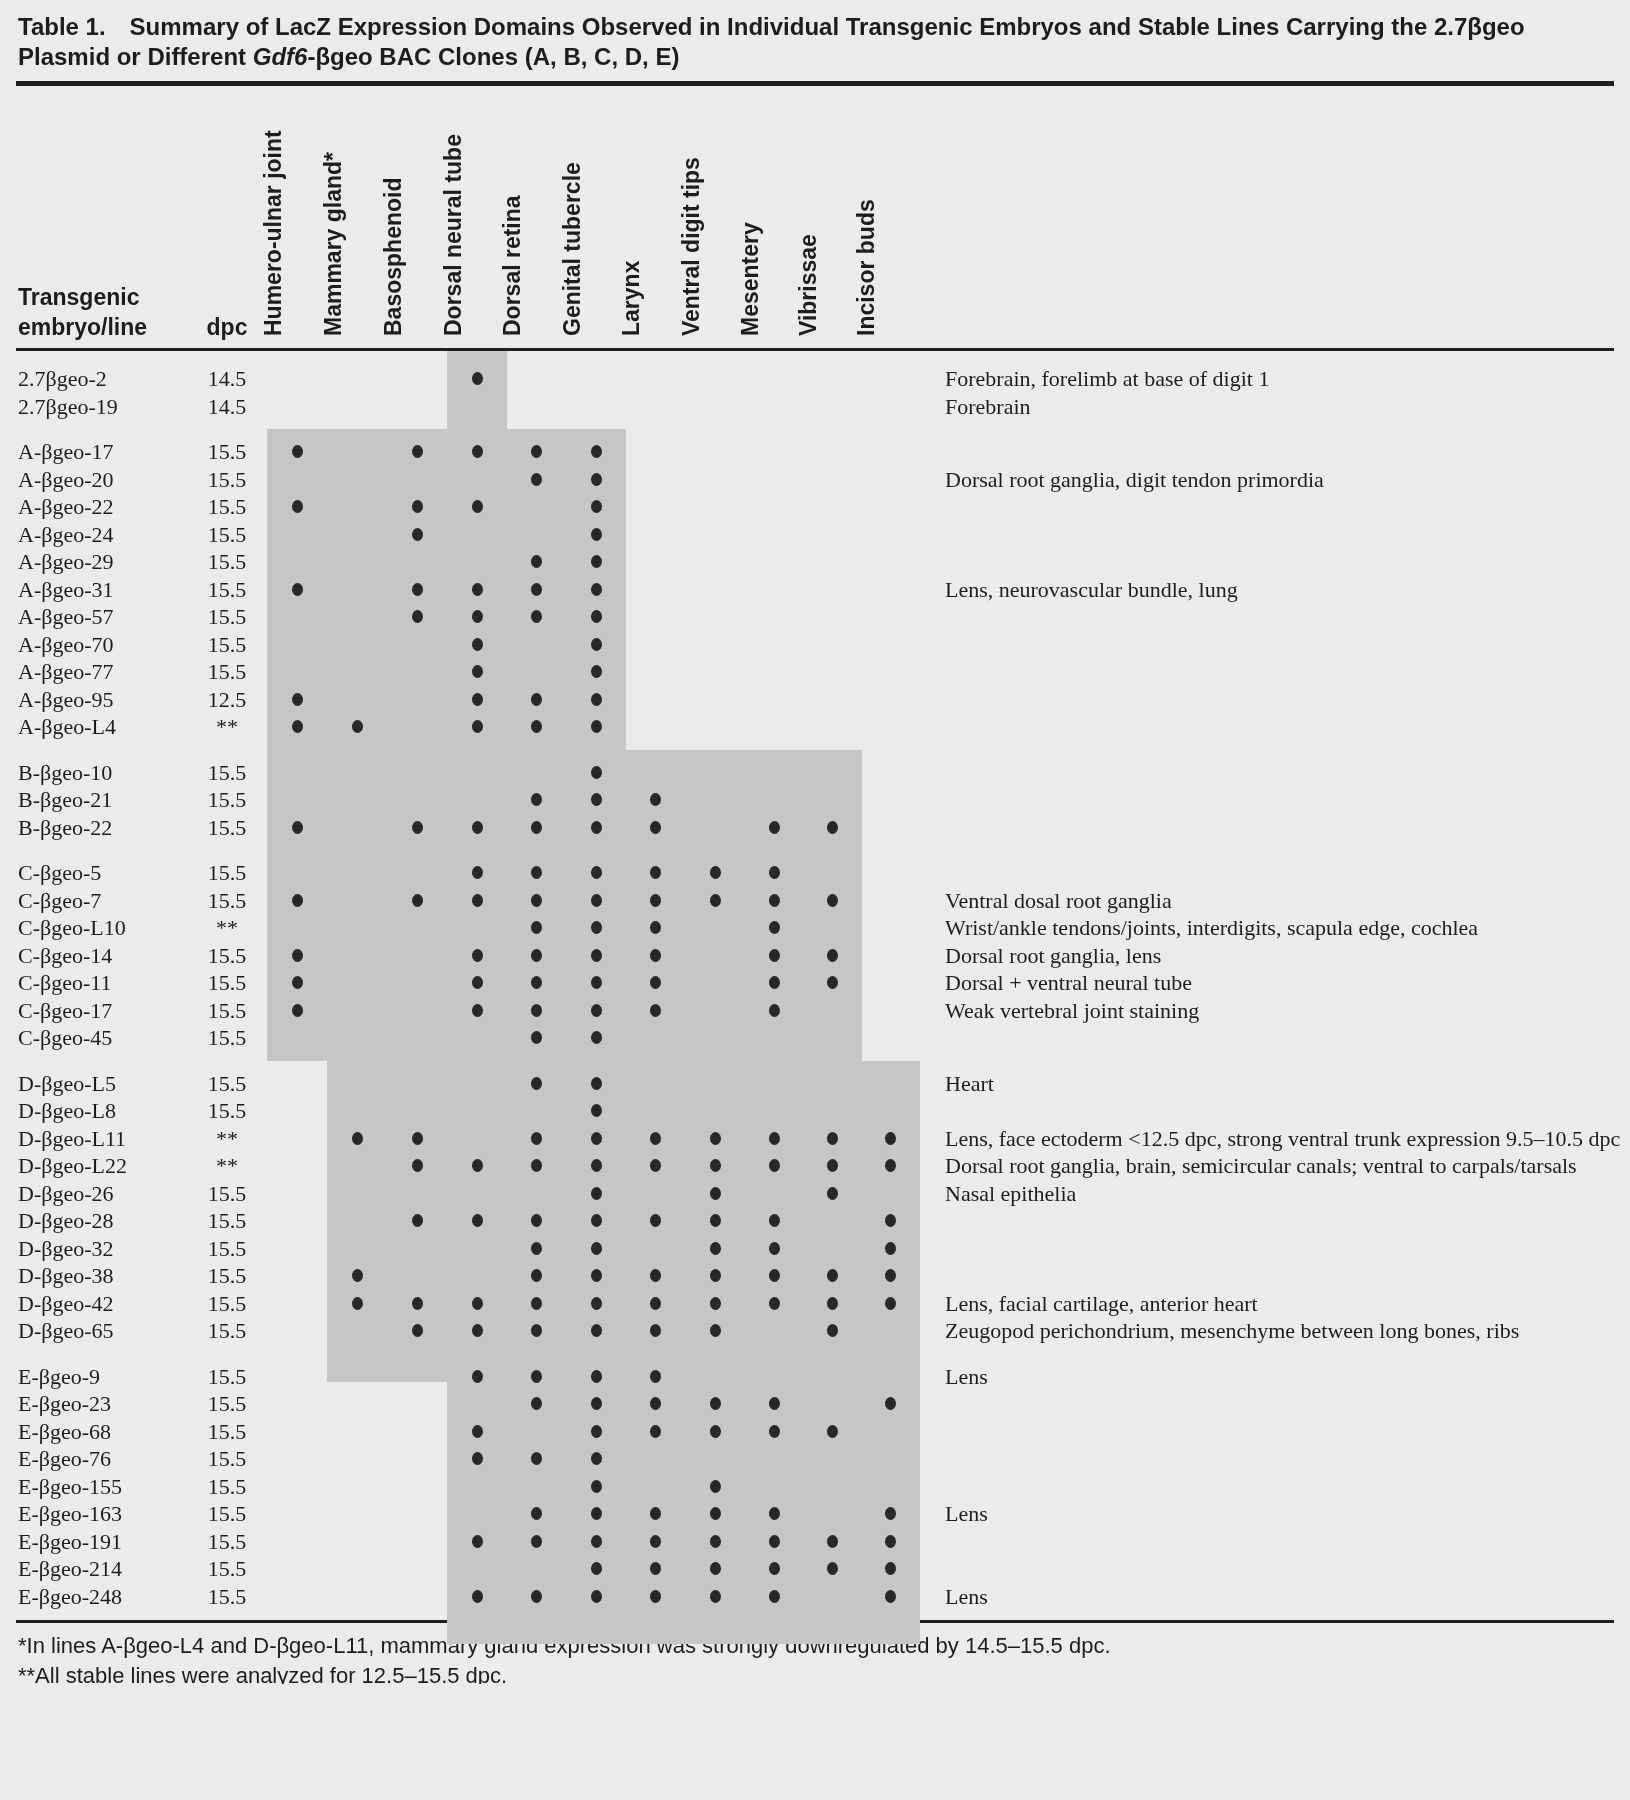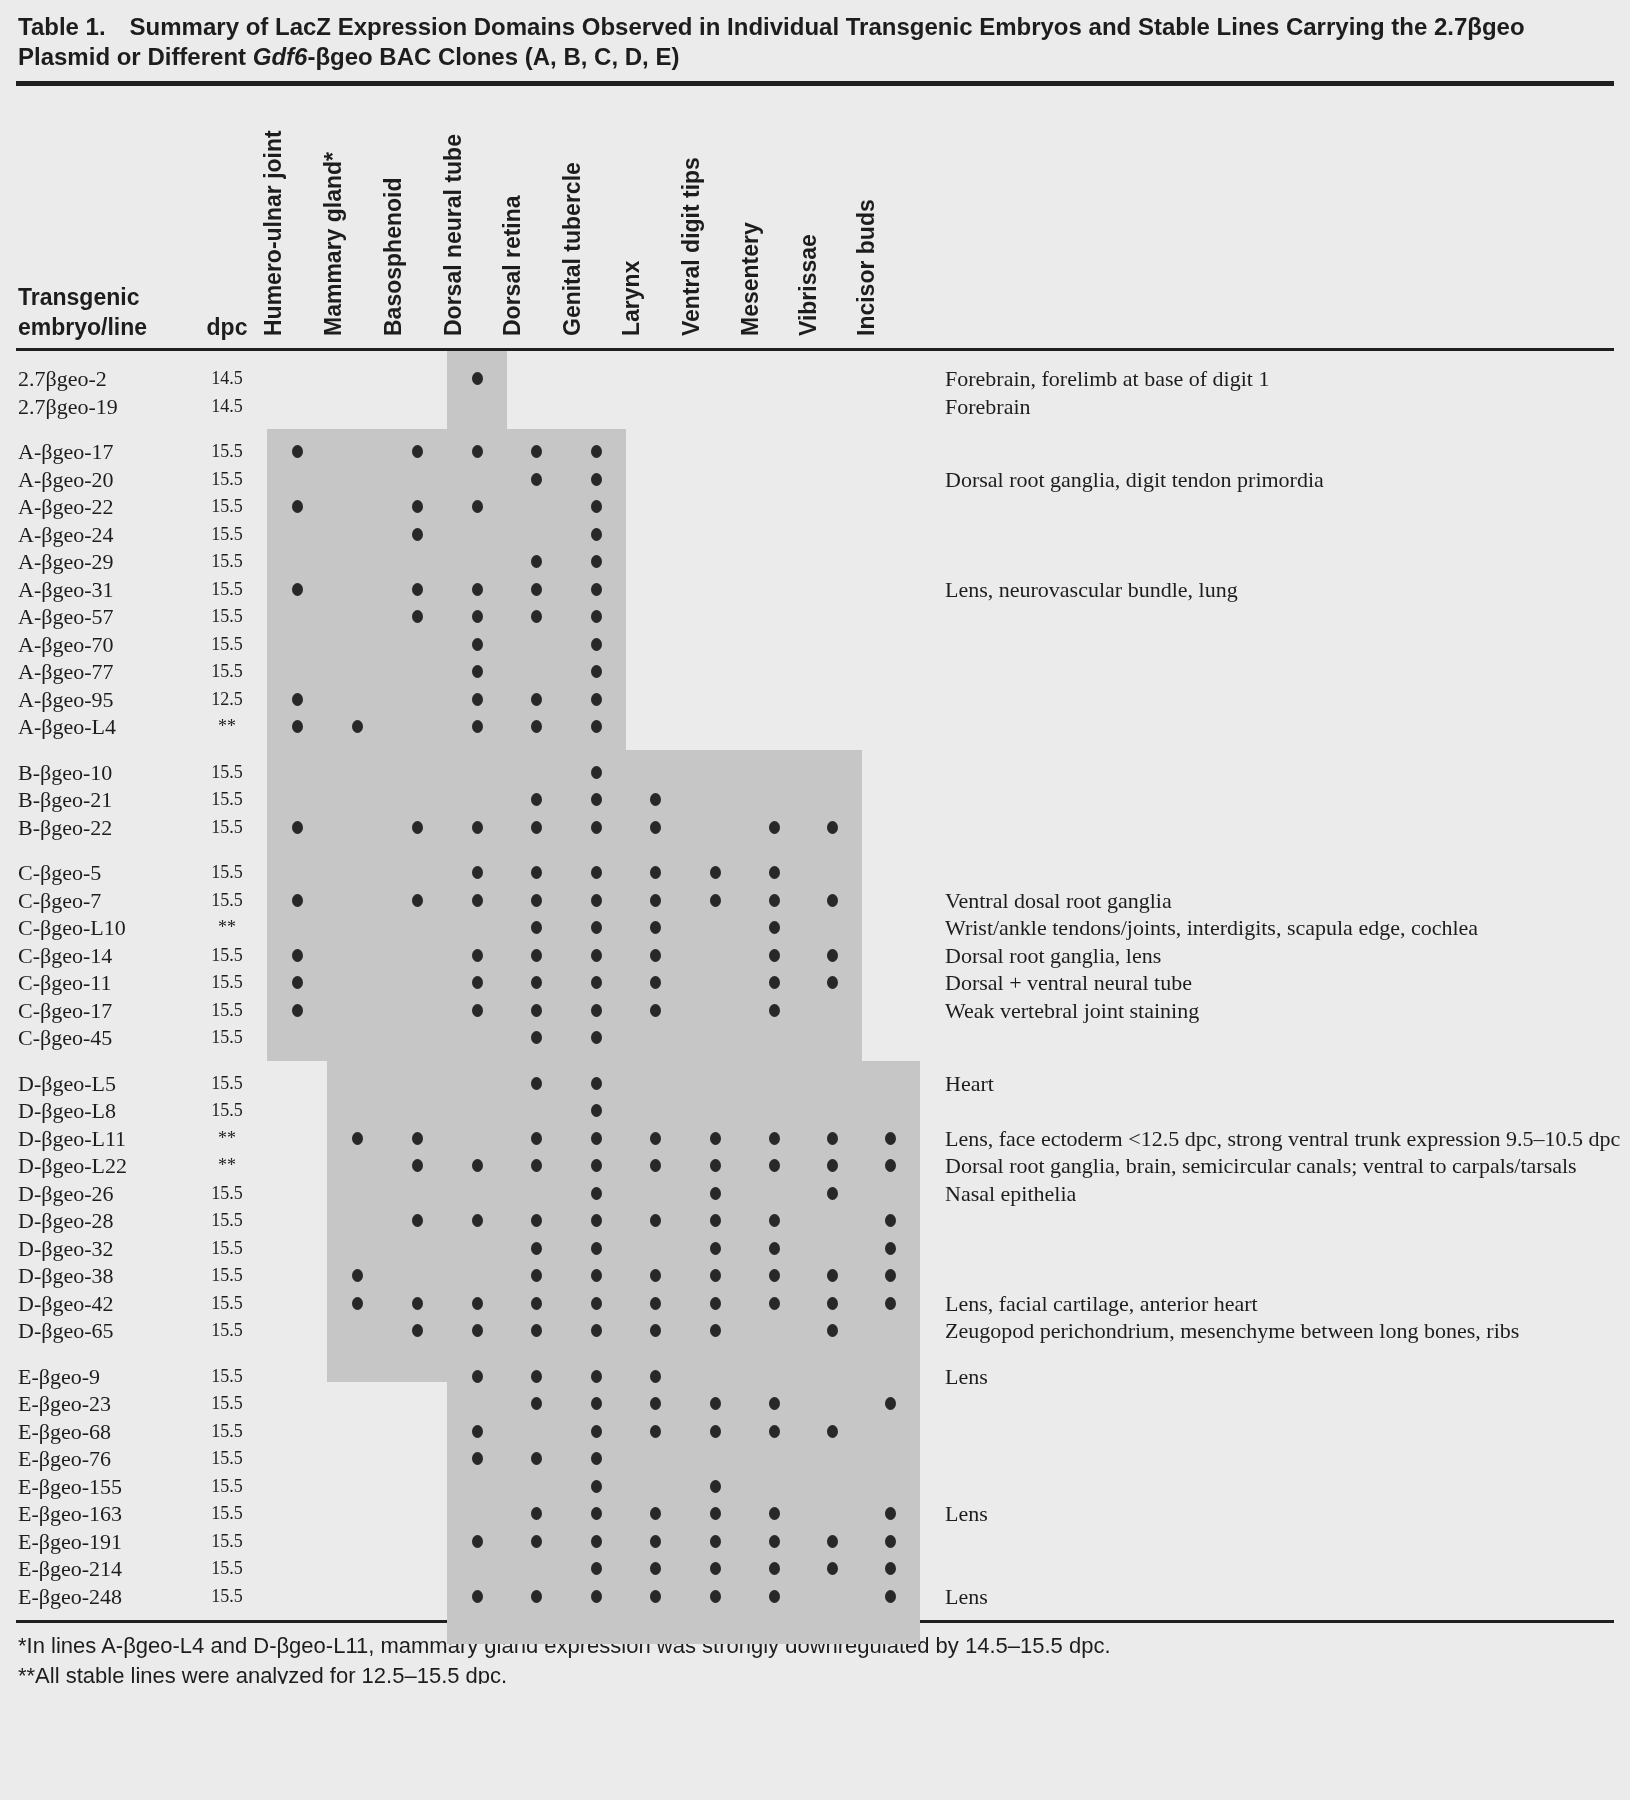--- a/index.html
+++ b/index.html
@@ -29,21 +29,21 @@
   .rule-mid { margin:0 16px; border-top:3px solid var(--rule,#1f1f1f); }
   .rule-bot { margin:0 16px; border-top:3px solid var(--rule,#1f1f1f); }
   
   .bodywrap { position:relative; padding-top:14px; padding-bottom:10px; }
   .bands { position:absolute; left:0; top:0; right:0; bottom:0; z-index:0; }
   .band { position:absolute; background:var(--shade,#c6c6c6); }
   .section { position:relative; z-index:1; }
   .section + .section { margin-top:18px; }
   .row { position:relative; min-height:27.5px;font-family:Liberation Serif, serif; }
   .rlabel { position:absolute; left:18px; top:0; font-size:22px; line-height:27.5px; white-space:nowrap; }
-  .rdpc   { position:absolute; left:193px; width:68px; top:0; text-align:center; font-size:18px; line-height:27.5px; }
+  .rdpc   { position:absolute; left:193px; width:68px; top:0; text-align:center; font-size:22px; line-height:27.5px; }
   .rother { margin-left:945px; width:672px; font-size:22px; line-height:27.5px;
             padding-left:30px; text-indent:-30px; }
   .dot {
     position:absolute; top:7.25px; width:11px; height:13px;
     border-radius:50%; background:var(--dot,#282828);
   }
   
   .footnotes { padding:8px 18px 0 18px; font-size:22px; line-height:30px; }
 </style>
 </head>

